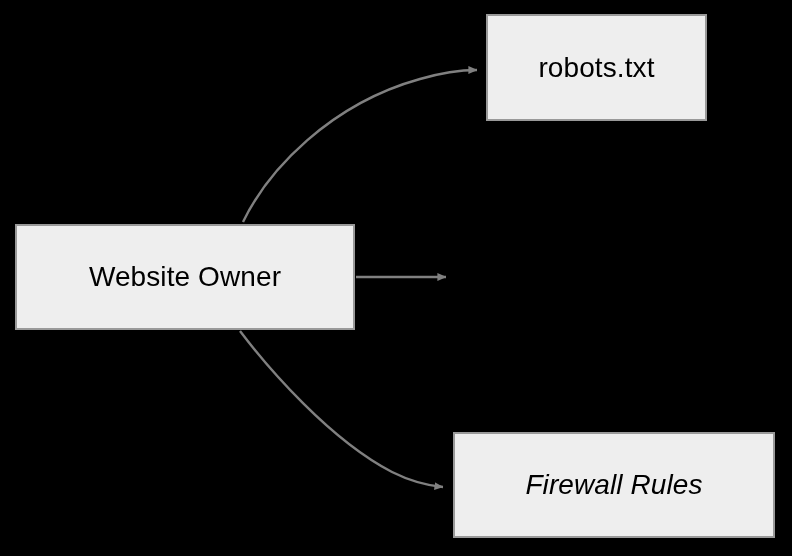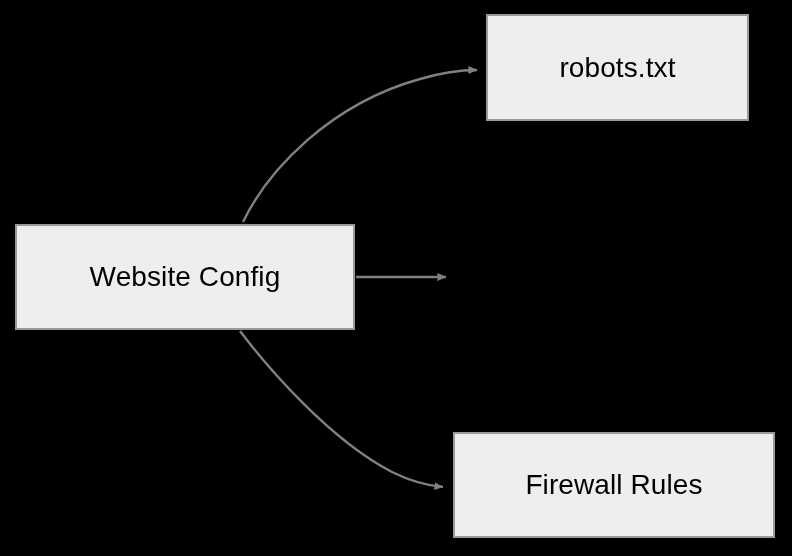--- a/index.html
+++ b/index.html
@@ -43,23 +43,23 @@
     font-family: "Liberation Sans", "DejaVu Sans", sans-serif;
     font-size: 28px;
     font-weight: 400;
     line-height: 1;
     letter-spacing: 0.1px;
     white-space: nowrap;
     text-align: center;
   }
   
   #node-website-owner  { left: 15px;  top: 224px; width: 340px; height: 106px; }
-  #node-robots-txt     { left: 486px; top: 14px;  width: 263px; height: 107px; }
+  #node-robots-txt     { left: 486px; top: 14px;  width: 221px; height: 107px; }
   #node-server-config  { left: 455px; top: 224px; width: 319px; height: 106px; }
-  #node-firewall-rules { left: 453px; top: 432px; width: 322px; height: 106px; }
+  #node-firewall-rules { left: 453px; top: 432px; width: 322px; height: 106px; font-style: italic; }
 </style>
 </head>
 <body>
 
 <div id="diagram-canvas">
 
   <svg id="edge-layer" width="792" height="556" viewBox="0 0 792 556">
     <defs>
       <marker id="arrowhead" markerWidth="9" markerHeight="9" refX="8.6" refY="4.5" orient="auto" markerUnits="userSpaceOnUse">
         <path d="M 0 0.6 L 9 4.5 L 0 8.4 z" fill="#808080"></path>
@@ -67,21 +67,21 @@
     </defs>
 
     <path d="M 243 222 C 268 170, 330 104, 420 79 C 444 72, 466 70, 477 70" fill="none" stroke="#808080" stroke-width="2.4" stroke-linecap="butt" marker-end="url(#arrowhead)"></path>
 
     <path d="M 356 277 L 446 277" fill="none" stroke="#808080" stroke-width="2.4" stroke-linecap="butt" marker-end="url(#arrowhead)"></path>
 
     <path d="M 240 331 C 268 368, 330 440, 392 472 C 412 482, 432 486, 443 487" fill="none" stroke="#808080" stroke-width="2.4" stroke-linecap="butt" marker-end="url(#arrowhead)"></path>
   </svg>
 
   <div class="node" id="node-website-owner">
-    <span class="node-label">Website Config</span>
+    <span class="node-label">Website Owner</span>
   </div>
 
   <div class="node" id="node-robots-txt">
     <span class="node-label">robots.txt</span>
   </div>
 
 
   <div class="node" id="node-firewall-rules">
     <span class="node-label">Firewall Rules</span>
   </div>

